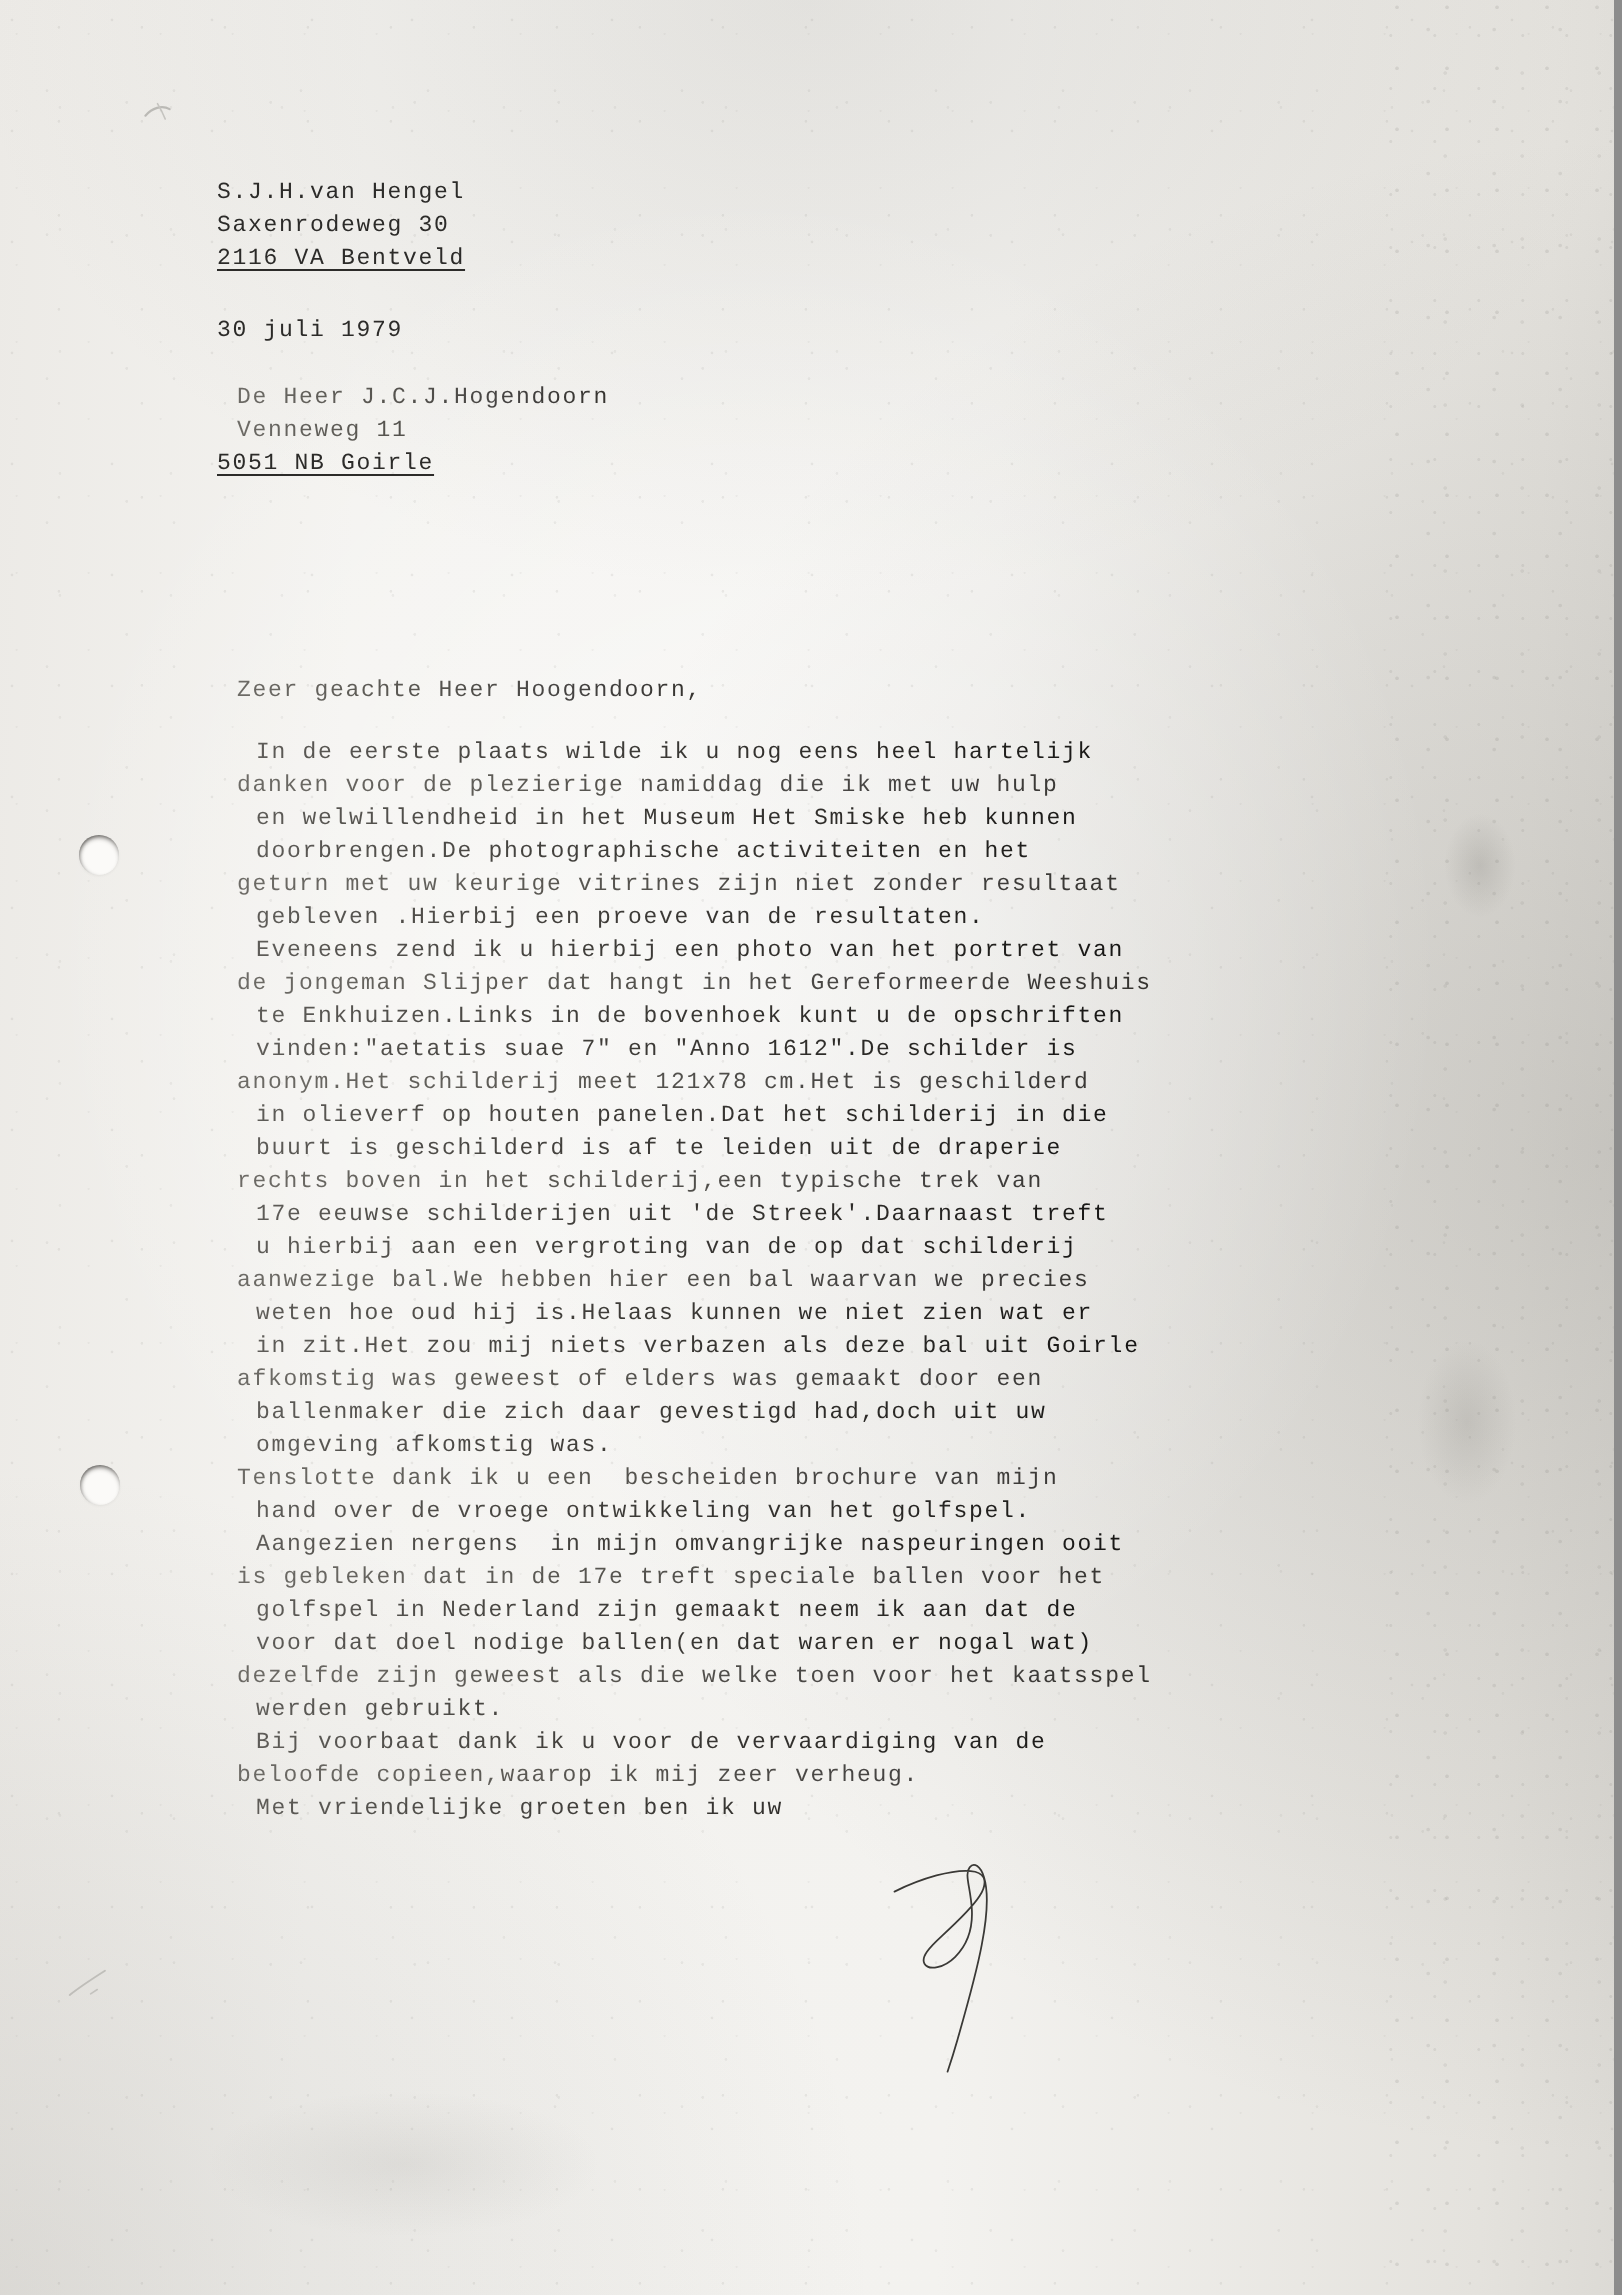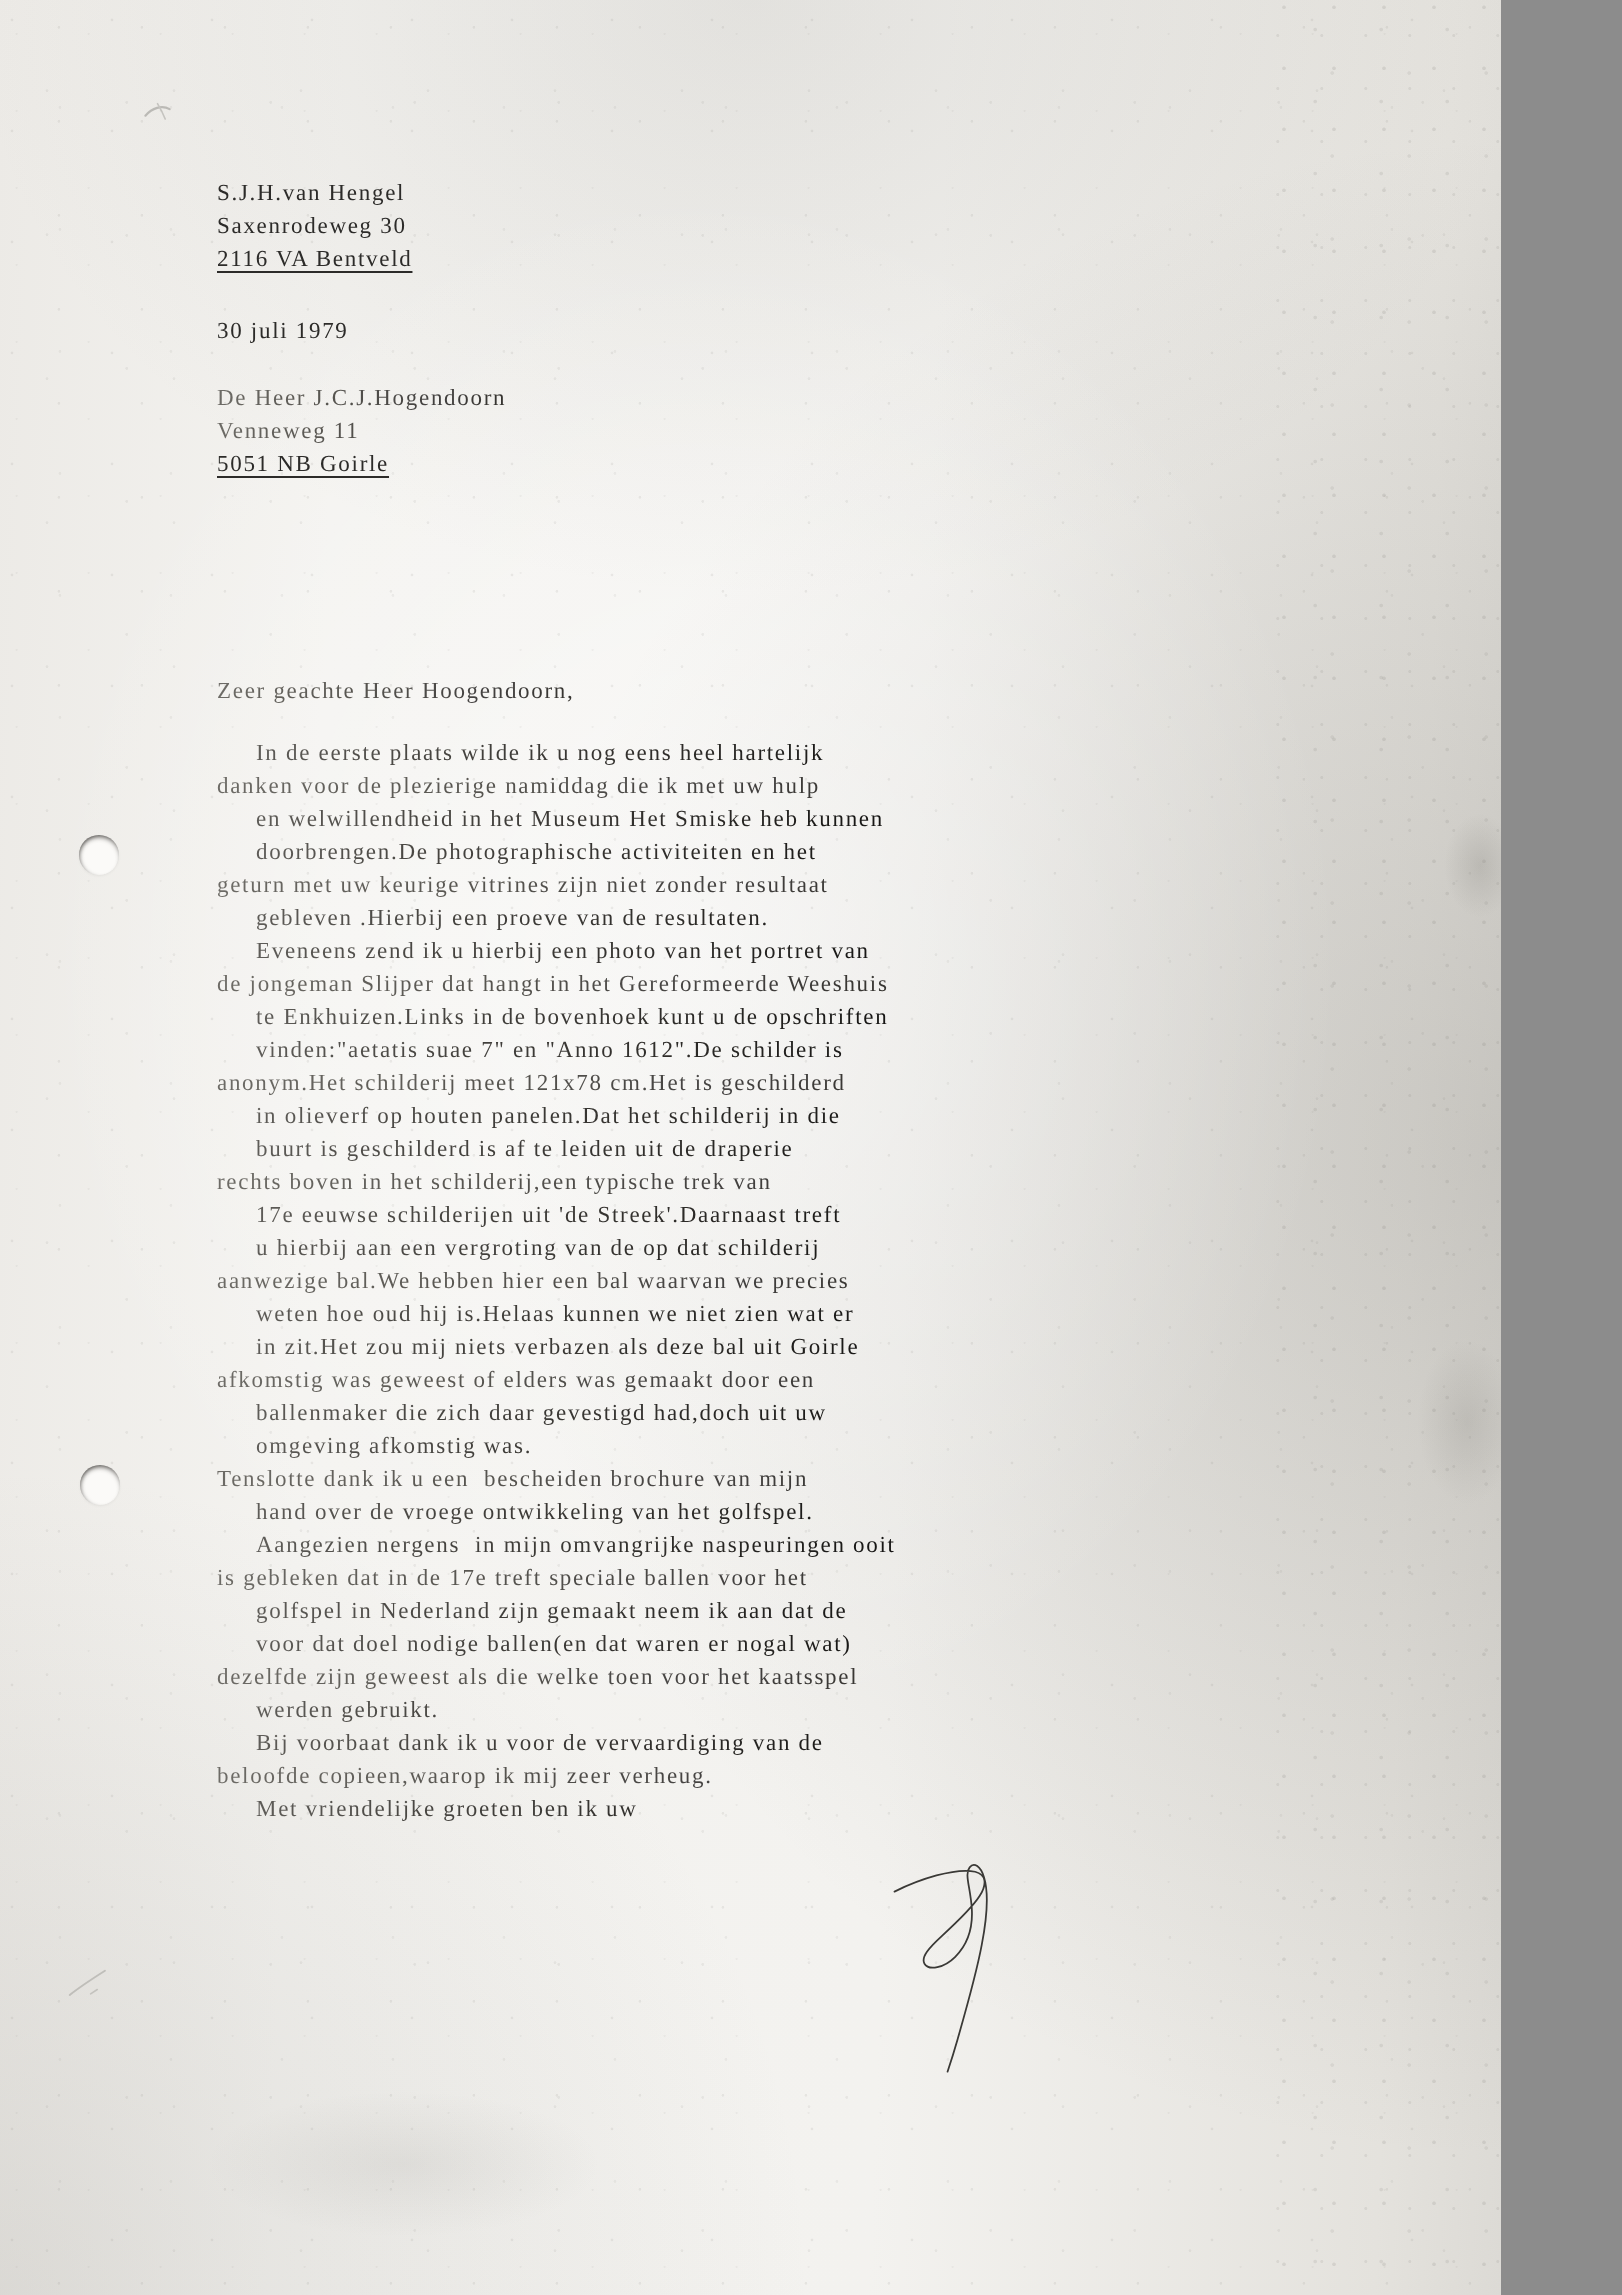--- a/index.html
+++ b/index.html
@@ -3,25 +3,25 @@
 <meta charset="utf-8">
 <title>Typewritten Letter</title>
 <style>
   html, body {
     margin: 0;
     padding: 0;
     background: #8c8c8c;
   }
   .page {
     position: relative;
-    width: 1501px;
+    width: 1614px;
     height: 2295px;
     background: #f2f1ee;
     overflow: hidden;
-    font-family: Liberation Serif, serif;
+    font-family: Liberation Mono, monospace;
   }
   
   .scan-tone {
     position: absolute;
     inset: 0;
     pointer-events: none;
     background:
       radial-gradient(ellipse 70% 55% at 46% 42%, rgba(255,255,255,0.55) 0%, rgba(255,255,255,0) 62%),
       radial-gradient(ellipse 120% 80% at 100% 50%, rgba(140,138,132,0.30) 0%, rgba(140,138,132,0) 55%),
       radial-gradient(ellipse 90% 60% at 0% 100%, rgba(150,148,142,0.22) 0%, rgba(150,148,142,0) 60%),
@@ -86,20 +86,21 @@
     -webkit-background-clip: text;
     background-clip: text;
     color: transparent;
     margin-left: 39px;
   }
   .lite {
     background: linear-gradient(90deg, #6d6b66 0%, #56544f 40%, #434140 75%, #35332f 100%);
     -webkit-background-clip: text;
     background-clip: text;
     color: transparent;
+    margin-left: 20px;
   }
   .uline { text-decoration: underline; text-decoration-thickness: 2.2px; text-underline-offset: 5px; }
 
   .sig { position: absolute; pointer-events: none; }
   .pencil-mark {
     position: absolute;
     pointer-events: none;
     opacity: .5;
   }
   .blot {

